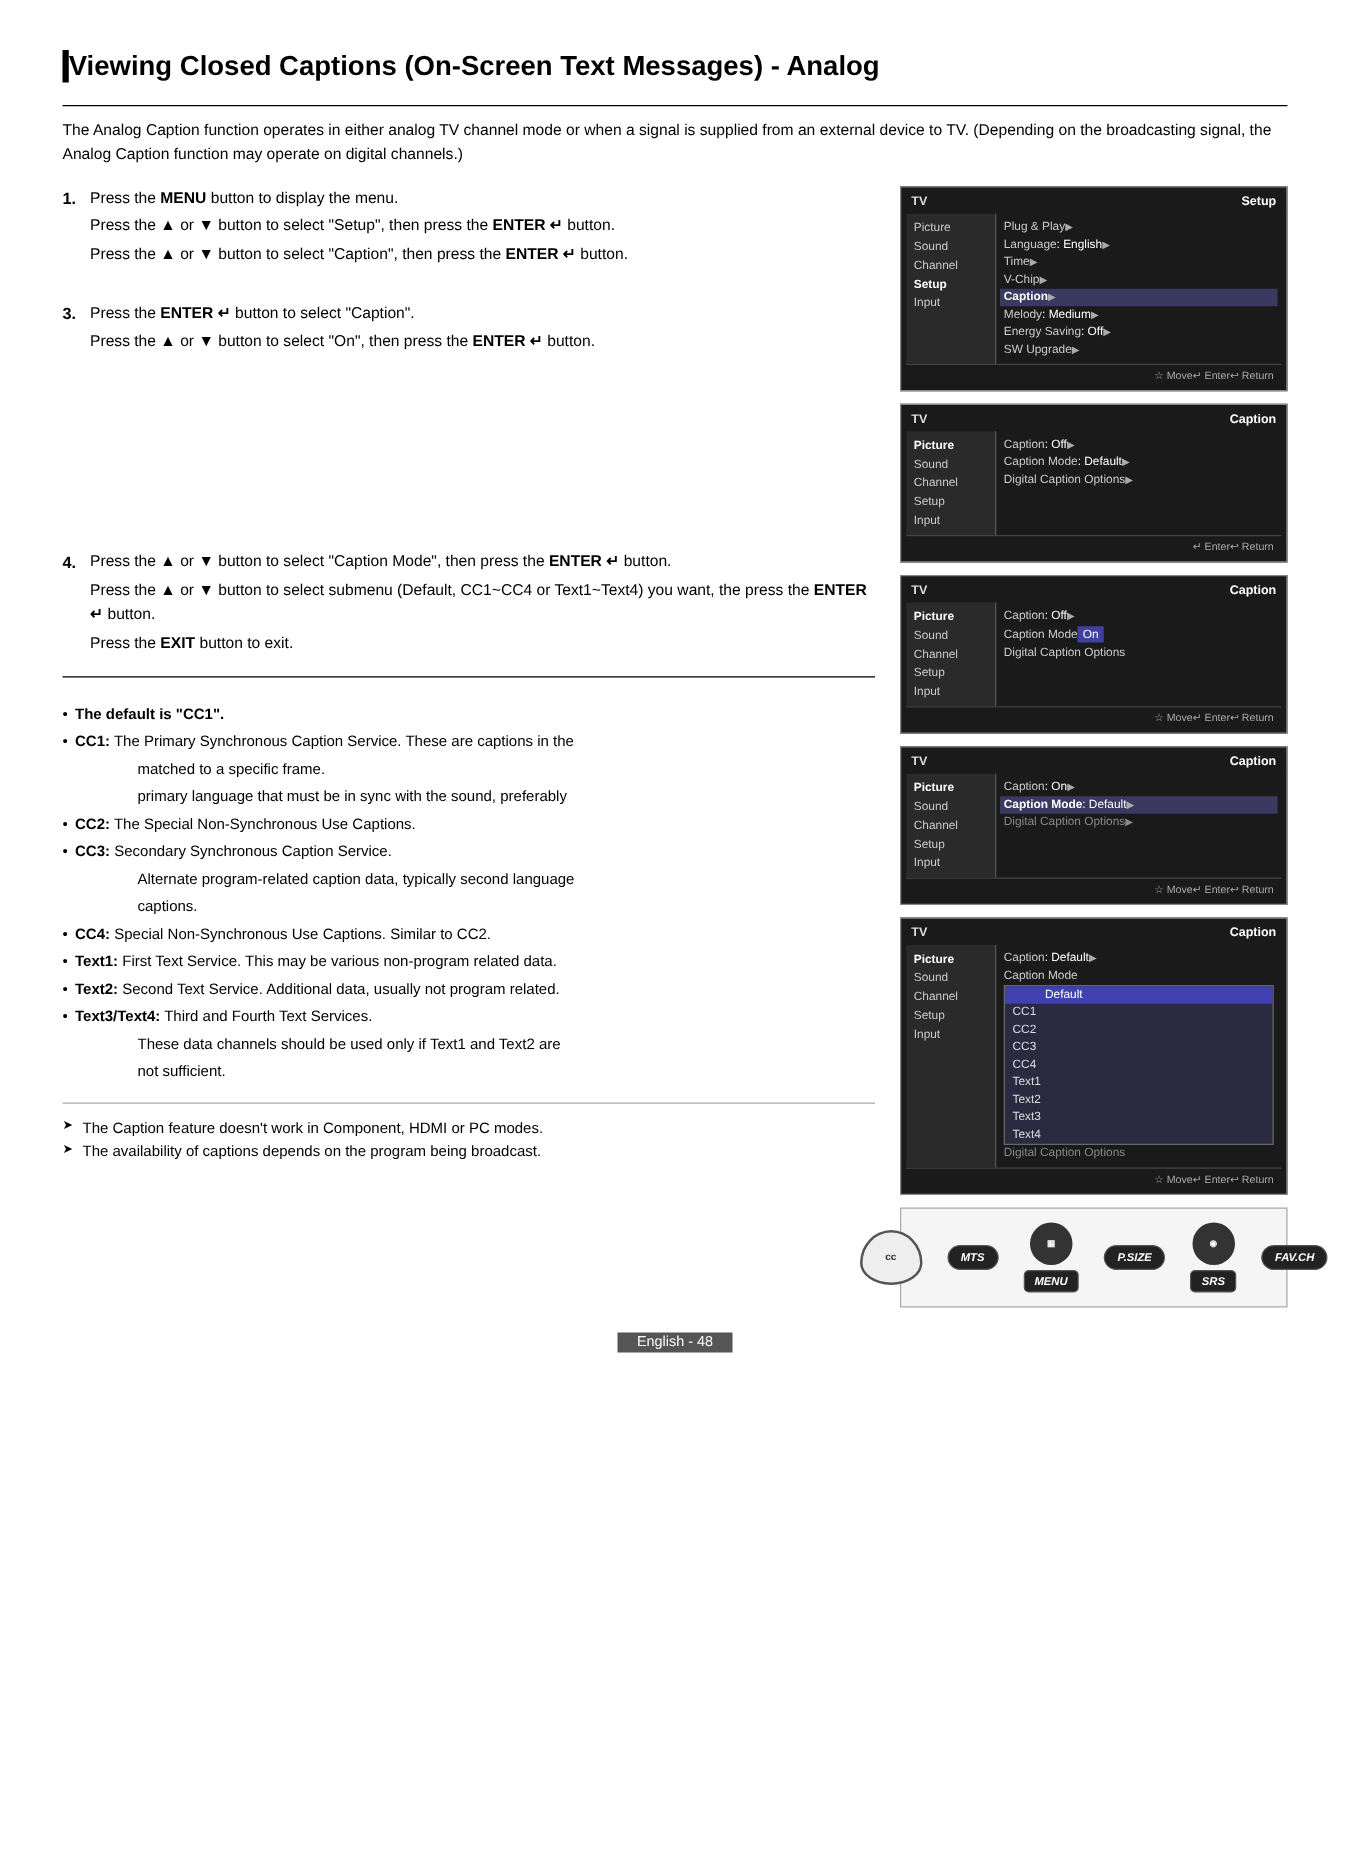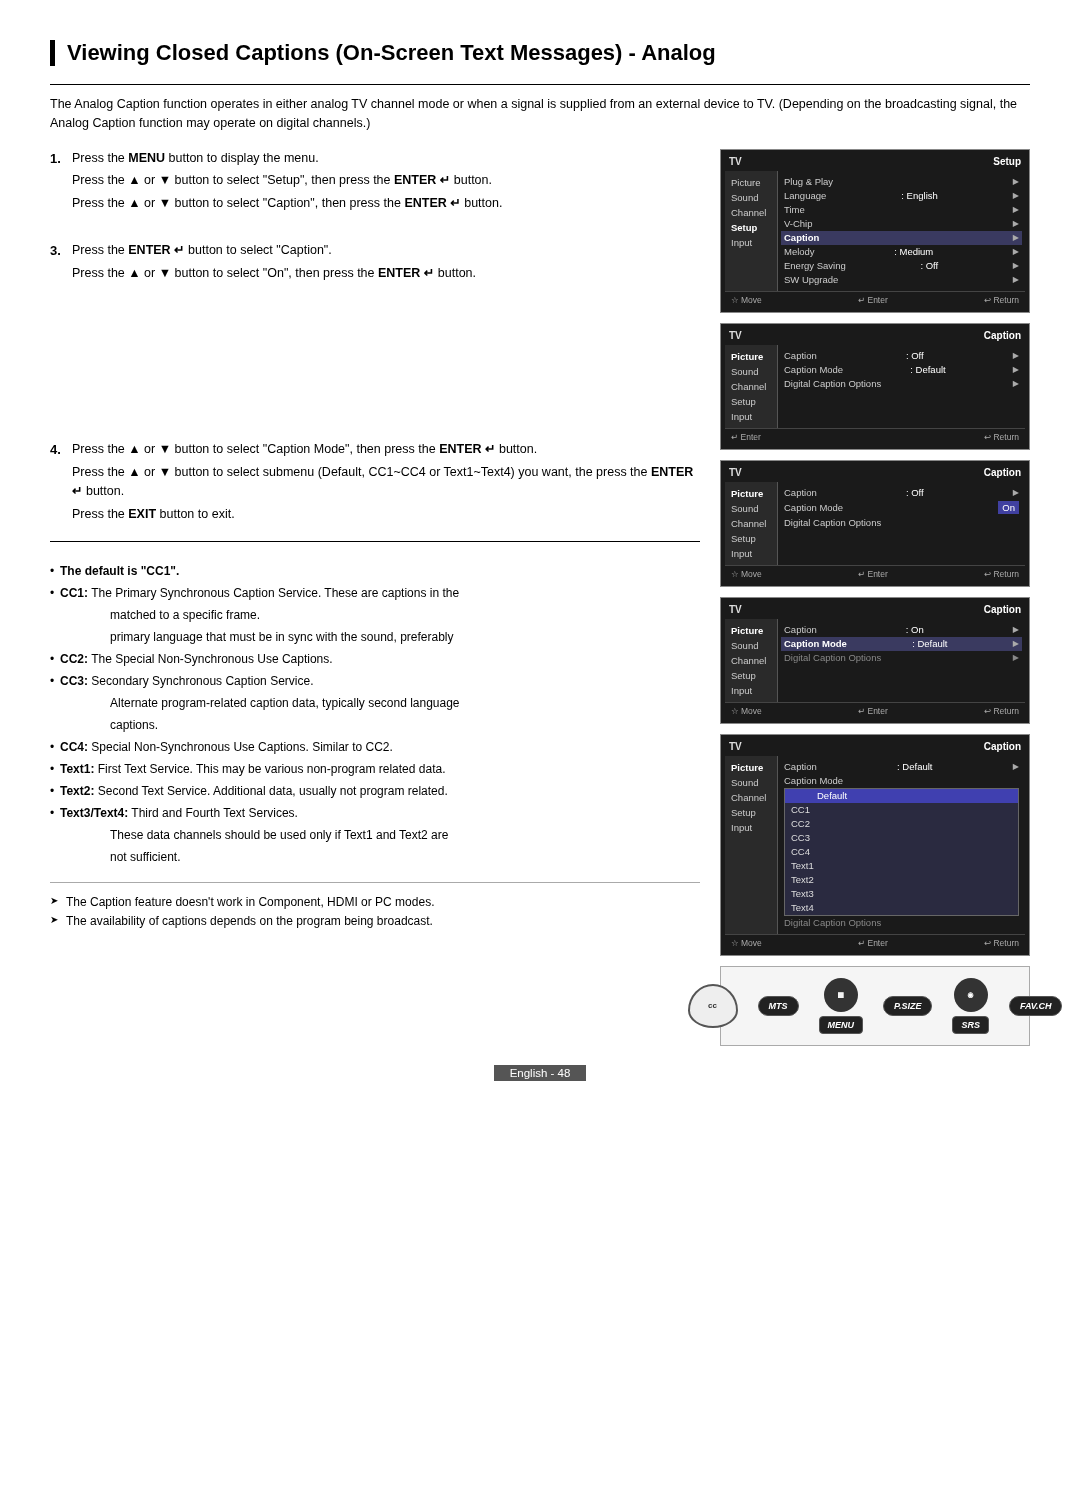--- a/index.html
+++ b/index.html
@@ -9,21 +9,20 @@
       background: #fff;
       font-family: Arial, sans-serif;
       font-size: 13px;
       color: #000;
       padding: 40px 50px;
     }
 
     
     .page-title-bar {
       border-left: 5px solid #000;
-      padding-left: 12px;
       margin-bottom: 18px;
     }
     .page-title-bar h1 {
       font-size: 22px;
       font-weight: bold;
     }
 
     .divider {
       border: none;
       border-top: 1px solid #000;
@@ -98,21 +97,21 @@
     }
     .tv-box-header .tv-label { color: #ddd; font-size: 10px; }
     .tv-box-header .menu-label { color: #fff; font-size: 10px; font-weight: bold; }
 
     .tv-inner {
       display: flex;
       background: #1a1a1a;
     }
 
     .tv-sidebar {
-      width: 53px;
+      width: 72px;
       background: #2a2a2a;
       padding: 4px 0;
       border-right: 1px solid #555;
     }
     .tv-sidebar-item {
       padding: 2px 6px;
       color: #ccc;
       font-size: 9.5px;
       cursor: pointer;
     }
@@ -120,39 +119,39 @@
       color: #fff;
       font-weight: bold;
     }
 
     .tv-content {
       flex: 1;
       padding: 4px 6px;
     }
     .tv-row {
       display: flex;
-      justify-content: space-between;
+      justify-content: flex-start;
       align-items: center;
       padding: 1.5px 0;
       font-size: 9.5px;
       color: #ddd;
     }
     .tv-row .label { color: #ccc; }
     .tv-row .value { color: #fff; }
     .tv-row .arrow { color: #aaa; font-size: 8px; }
 
     .tv-row-highlighted {
       background: #3a3a60;
       padding: 1.5px 3px;
       margin: 0 -3px;
     }
 
     .tv-footer {
       display: flex;
-      justify-content: space-between;
+      justify-content: flex-end;
       padding: 3px 6px;
       border-top: 1px solid #444;
       font-size: 8.5px;
       color: #aaa;
       background: #1a1a1a;
     }
     .tv-footer span { display: flex; align-items: center; gap: 2px; }
 
     
     .selected-box {

